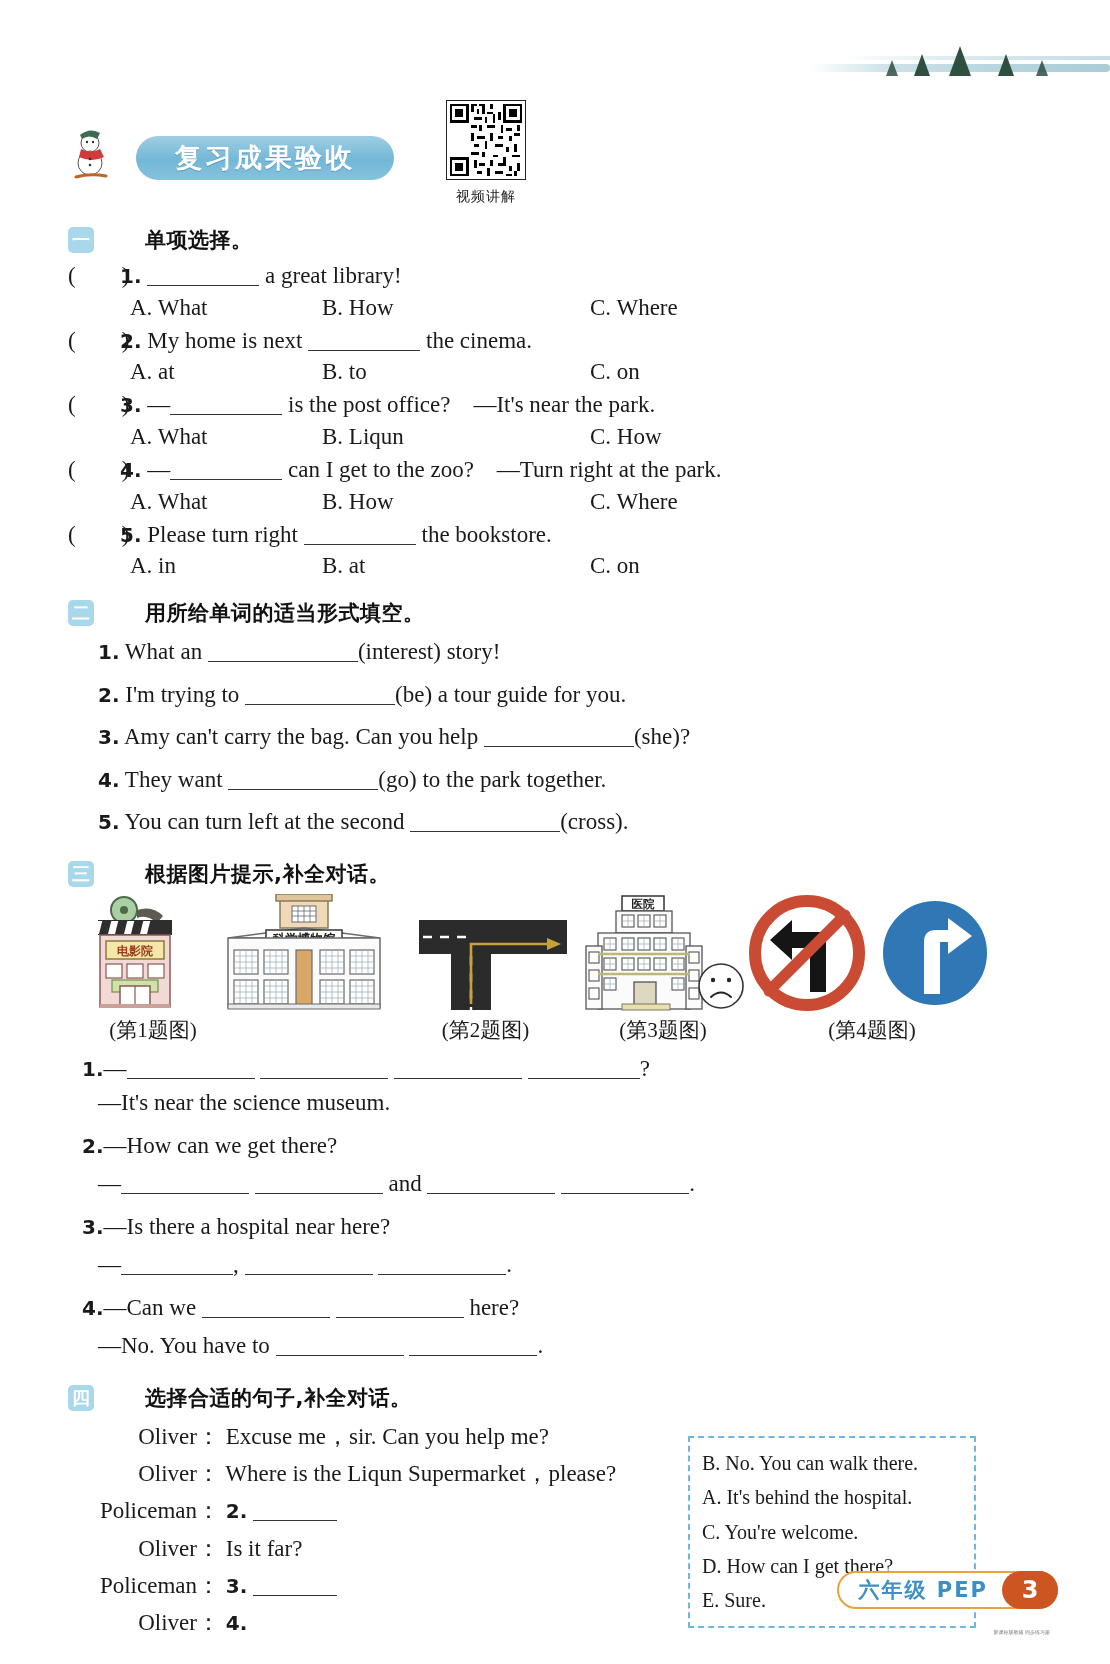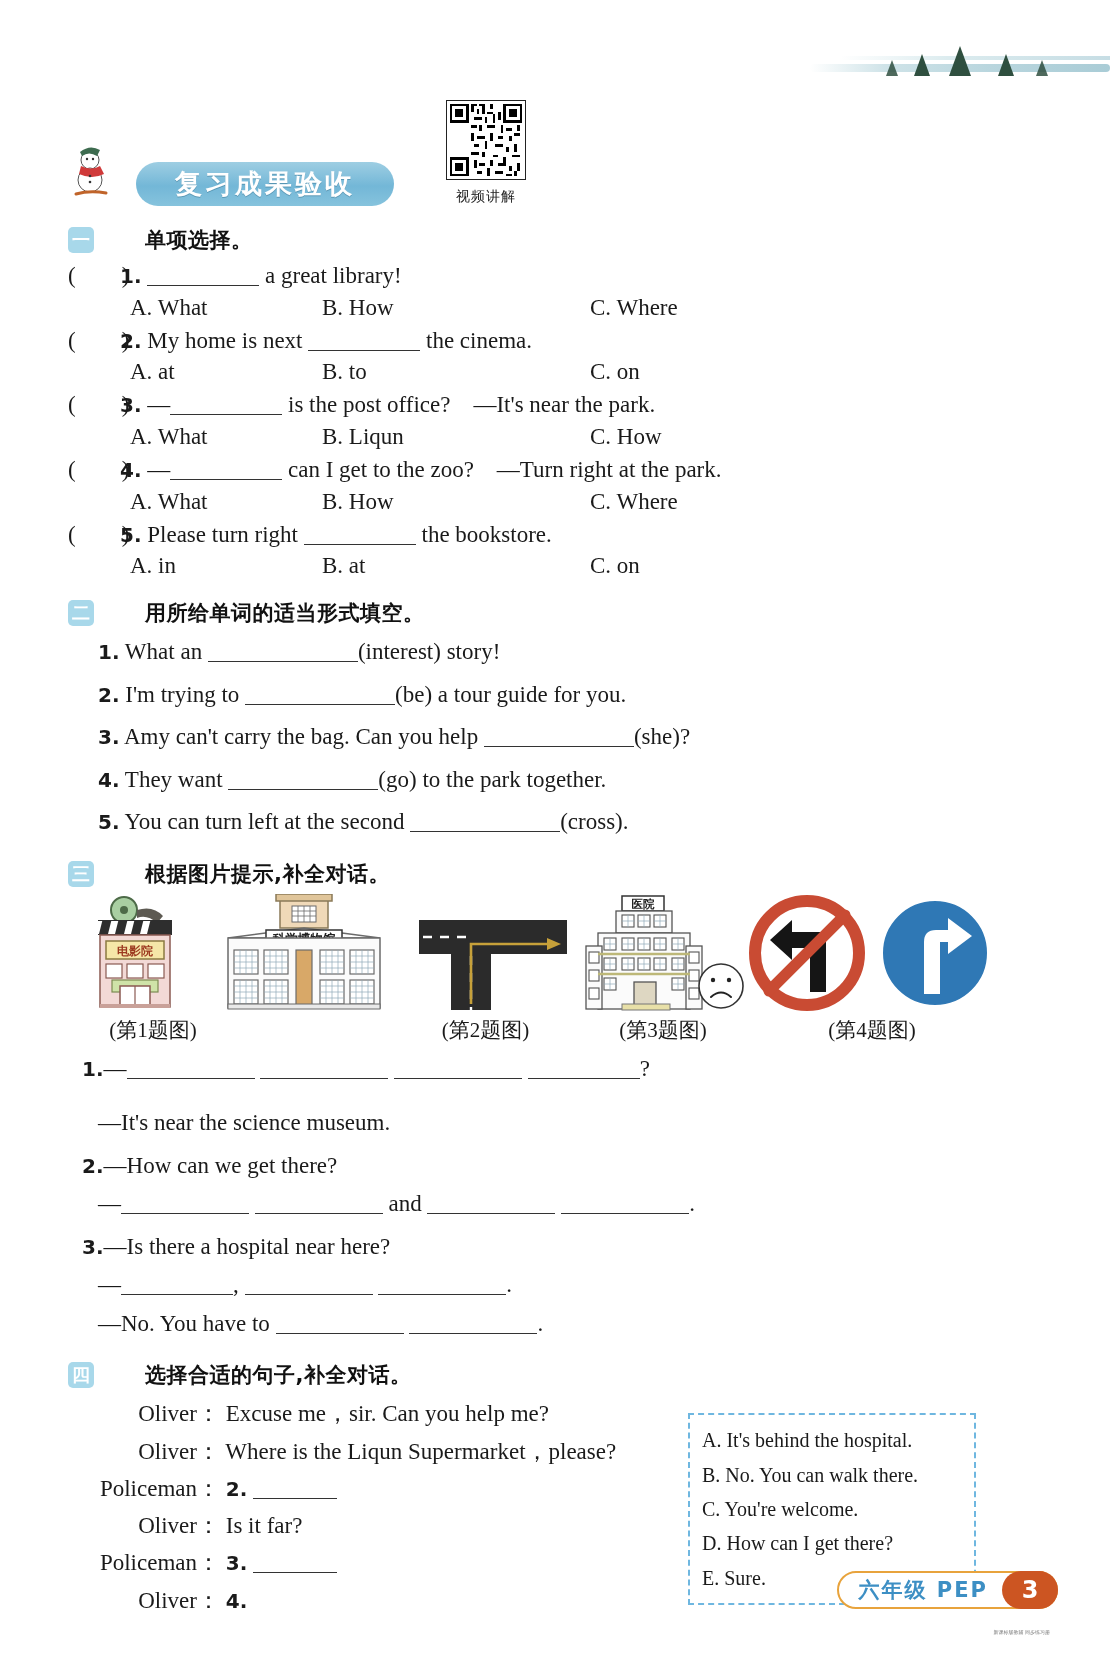--- a/index.html
+++ b/index.html
@@ -34,21 +34,21 @@
     border-bottom:30px solid #2f4f3f;
   }
   .tree i.s{ border-left-width:8px;border-right-width:8px;border-bottom-width:22px; }
   .tree i.t{ border-left-width:6px;border-right-width:6px;border-bottom-width:16px;opacity:.85;}
 
   
   .page{ position:absolute; left:0; top:0; width:1110px; height:1664px; }
   .content{ position:absolute; left:68px; top:100px; width:930px; }
 
   
-  .header-row{ display:flex; align-items:flex-end; gap:22px; }
+  .header-row{ display:flex; align-items:center; gap:22px; }
   .snowman{ position:relative; width:46px; height:64px; flex:0 0 46px; margin-top:8px;}
   .banner{
     position:relative; height:44px; min-width:258px; margin-top:10px;
     background:linear-gradient(180deg,#9ecee3 0%,#73b7d7 55%,#86c3dd 100%);
     border-radius:22px;
     display:flex; align-items:center; justify-content:center;
     padding:0 26px;
   }
   .banner-text{
     color:#ffffff; font-family:"DejaVu Sans", sans-serif;
@@ -568,21 +568,21 @@
         <span style="width:170px;text-align:center;">(第3题图)</span>
         <span style="width:248px;text-align:center;">(第4题图)</span>
       </div>
 
       <div class="f-line" style="padding-left:14px;">
         <span class="qnum">1.</span><span>—</span><span class="blank b-lg"></span>
         <span class="blank b-lg"></span>
         <span class="blank b-lg"></span>
         <span class="blank b-md"></span><span>?</span>
       </div>
-      <div class="f-line" style="padding-left:30px;margin-top:20px;">
+      <div class="f-line" style="padding-left:30px;margin-top:0;">
         <span>—It's near the science museum.</span>
       </div>
 
       <div class="f-line" style="padding-left:14px;">
         <span class="qnum">2.</span><span>—How can we get there?</span>
       </div>
       <div class="f-line" style="padding-left:30px;margin-top:4px;">
         <span>—</span><span class="blank b-lg"></span>
         <span class="blank b-lg"></span>
         <span>and</span>
@@ -592,20 +592,26 @@
 
       <div class="f-line" style="padding-left:14px;">
         <span class="qnum">3.</span><span>—Is there a hospital near here?</span>
       </div>
       <div class="f-line" style="padding-left:30px;margin-top:4px;">
         <span>—</span><span class="blank b-md"></span><span>,</span>
         <span class="blank b-lg"></span>
         <span class="blank b-lg"></span><span>.</span>
       </div>
 
+      <div class="f-line" style="padding-left:14px;">
+        <span class="qnum">4.</span><span>—Can we</span>
+        <span class="blank b-lg"></span>
+        <span class="blank b-lg"></span>
+        <span>here?</span>
+      </div>
       <div class="f-line" style="padding-left:30px;margin-top:4px;">
         <span>—No.  You have to</span>
         <span class="blank b-lg"></span>
         <span class="blank b-lg"></span><span>.</span>
       </div>
     </div>
 
     <div class="sec" style="position:relative;">
       <div class="sec-head">
         <span class="sec-num">四</span>
@@ -636,22 +642,22 @@
           <span class="blank b-sm"></span>
         </div>
         <div>
           <span class="spk">Oliver：</span>
           <span class="qnum">4.</span>
           
         </div>
       </div>
 
       <div class="choice-box" style="top:52px;">
+        <div>B. No.  You can walk there.</div>
         <div>A. It's behind the hospital.</div>
-        <div>B. No.  You can walk there.</div>
         <div>C. You're welcome.</div>
         <div>D. How can I get there?</div>
         <div>E. Sure.</div>
       </div>
     </div>
 
   </div>
 
   <div class="footer">
     <div class="foot-pill">

